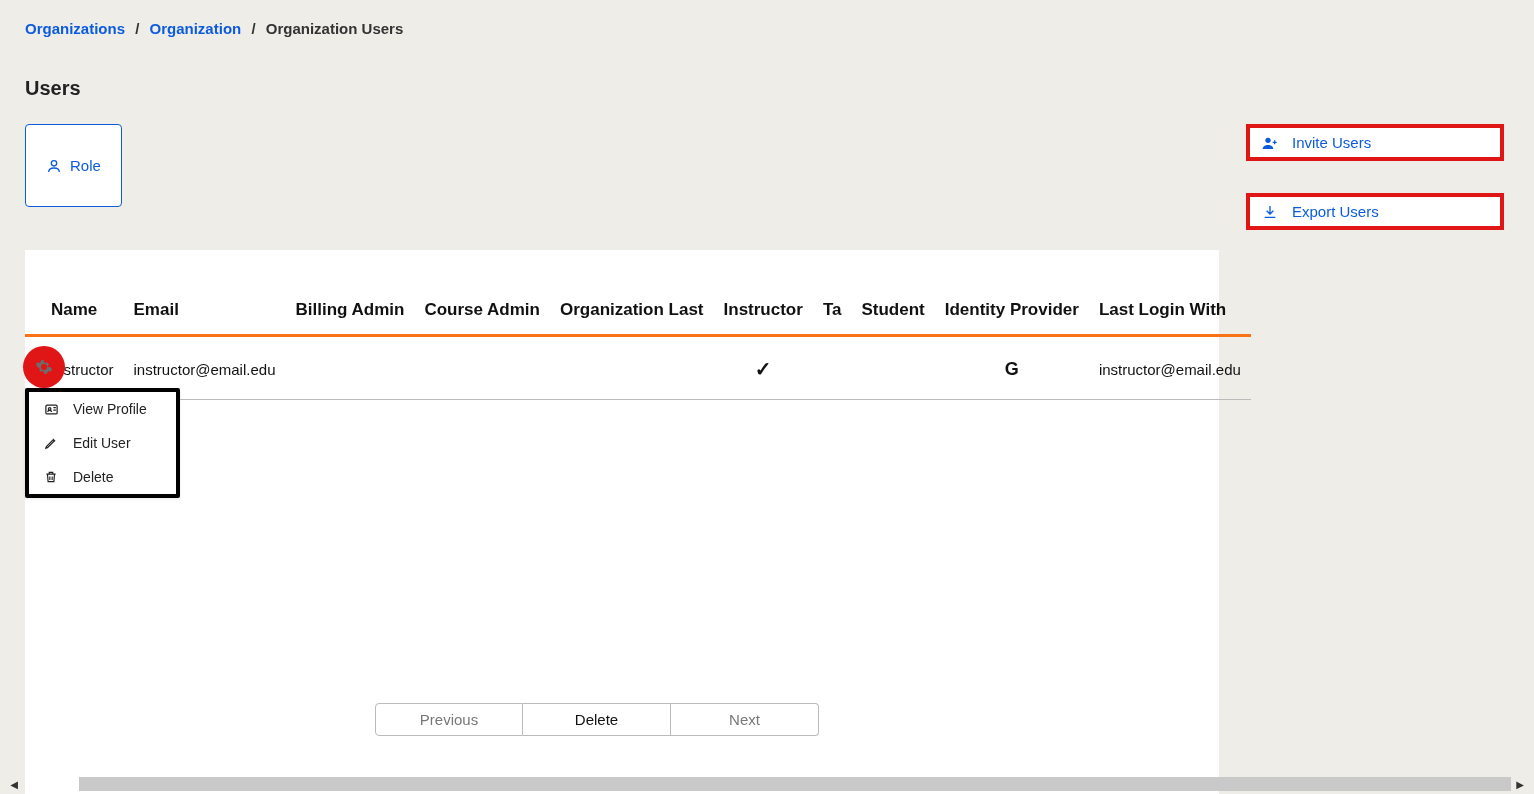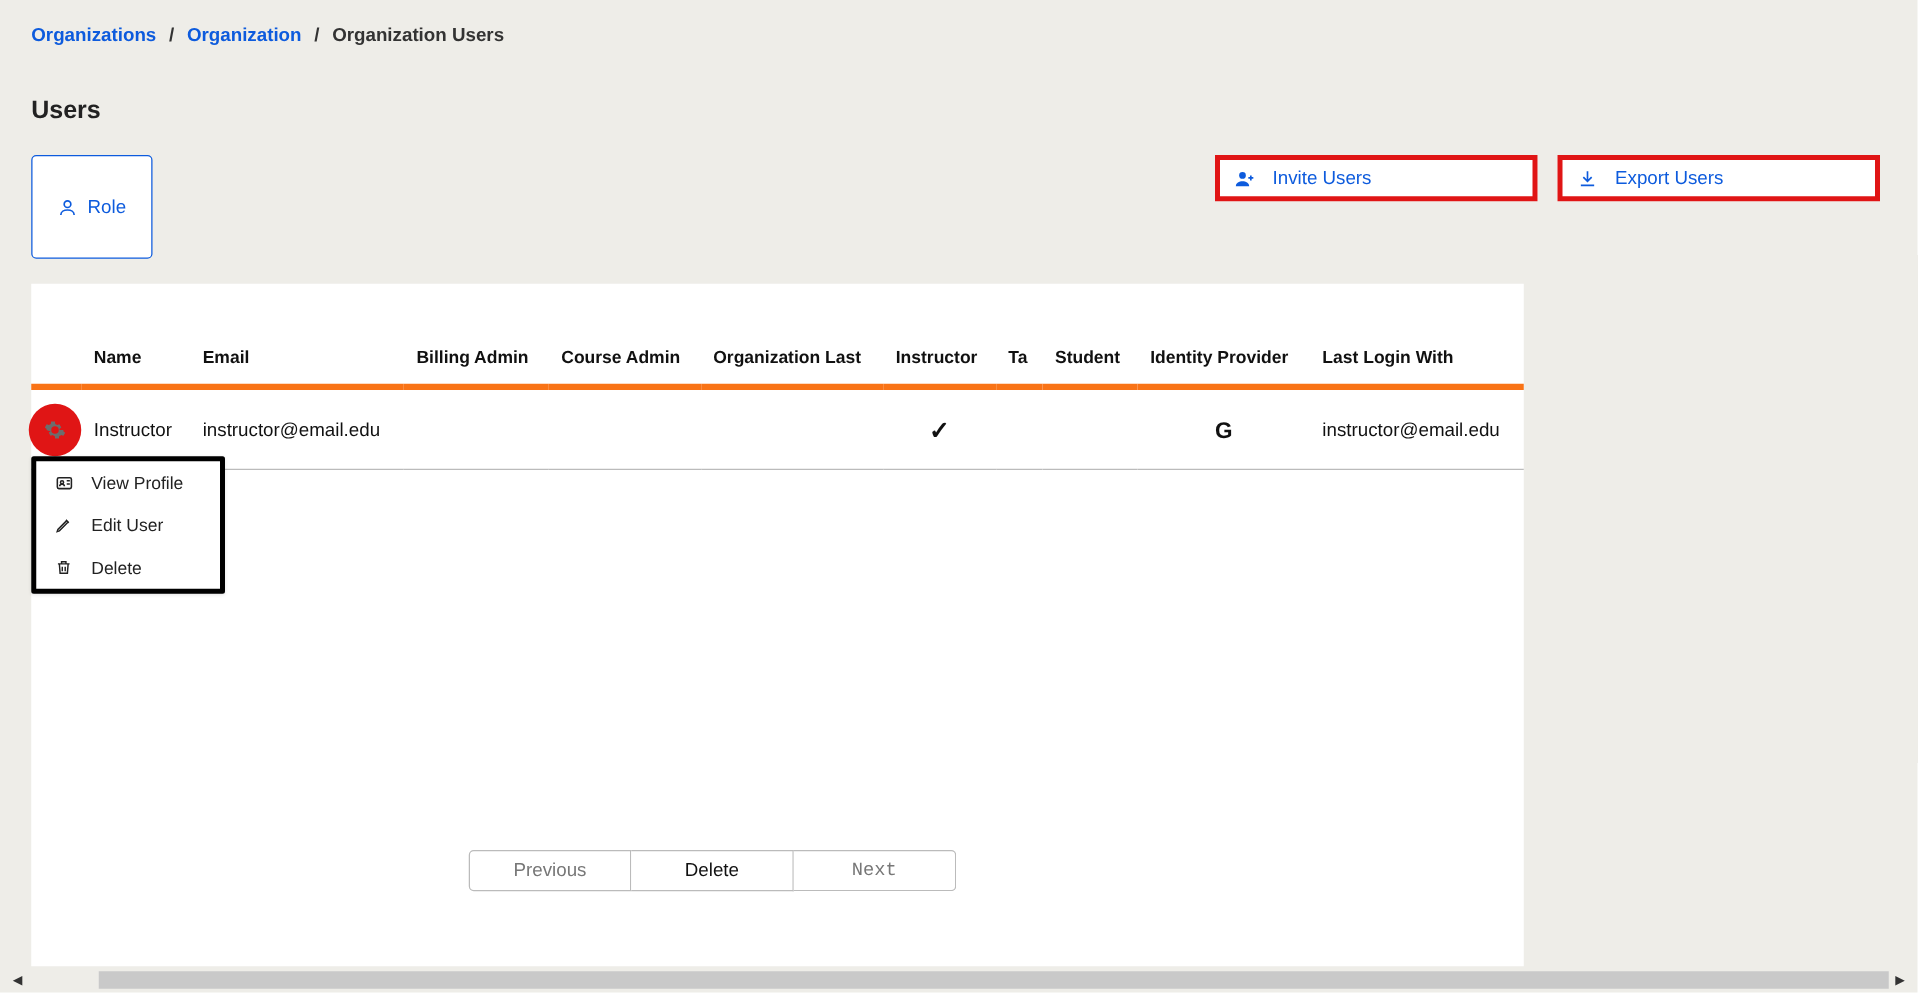--- a/index.html
+++ b/index.html
@@ -43,21 +43,22 @@
     padding: 32px 20px;
     font-size: 15px;
     display: inline-flex;
     align-items: center;
     gap: 8px;
     cursor: pointer;
   }
 
   .side-actions {
     display: flex;
-    gap: 16px;
+    flex-direction: column;
+    gap: 32px;
     margin-right: 5px;
   }
   .side-btn {
     border: 4px solid #e01515;
     background: #fff;
     color: #0d5bdd;
     font-size: 15px;
     padding: 6px 12px;
     width: 258px;
     text-align: left;
@@ -73,26 +74,26 @@
     width: 1194px;
     position: relative;
     height: 546px;
   }
   table {
     width: 100%;
     border-collapse: collapse;
     table-layout: auto;
   }
   thead th {
-    font-size: 14px;
+    font-size: 17px;
     font-weight: 700;
     color: #111;
     text-align: left;
     padding: 50px 10px 14px 10px;
-    border-bottom: 5px solid #f97316;
+    border-bottom: 3px solid #f97316;
     white-space: nowrap;
   }
   tbody td {
     font-size: 15px;
     color: #111;
     padding: 20px 10px 18px 10px;
     border-bottom: 1px solid #bbb;
     white-space: nowrap;
     text-align: left;
   }
@@ -139,28 +140,28 @@
   .pager {
     position: absolute;
     left: 350px;
     bottom: 60px;
     display: flex;
   }
   .pager button {
     border: 1px solid #bbb;
     background: #fff;
     padding: 7px 0;
-    width: 130px;
+    width: 148px;
     font-size: 15px;
     color: #777;
     cursor: pointer;
   }
   .pager button.active { color: #111; }
   .pager button:first-child { border-radius: 4px 0 0 4px; }
-  .pager button:last-child { border-radius: 0 4px 4px 0; border-left: none; font-family: Liberation Mono, monospace;}
+  .pager button:last-child { border-radius: 0 4px 4px 0; border-left: none;}
   .pager button:nth-child(2){ border-left:none; }
 
   .hscroll {
     position: absolute;
     left: 7px;
     right: 7px;
     bottom: 2px;
     height: 16px;
     display: flex;
     align-items: center;

